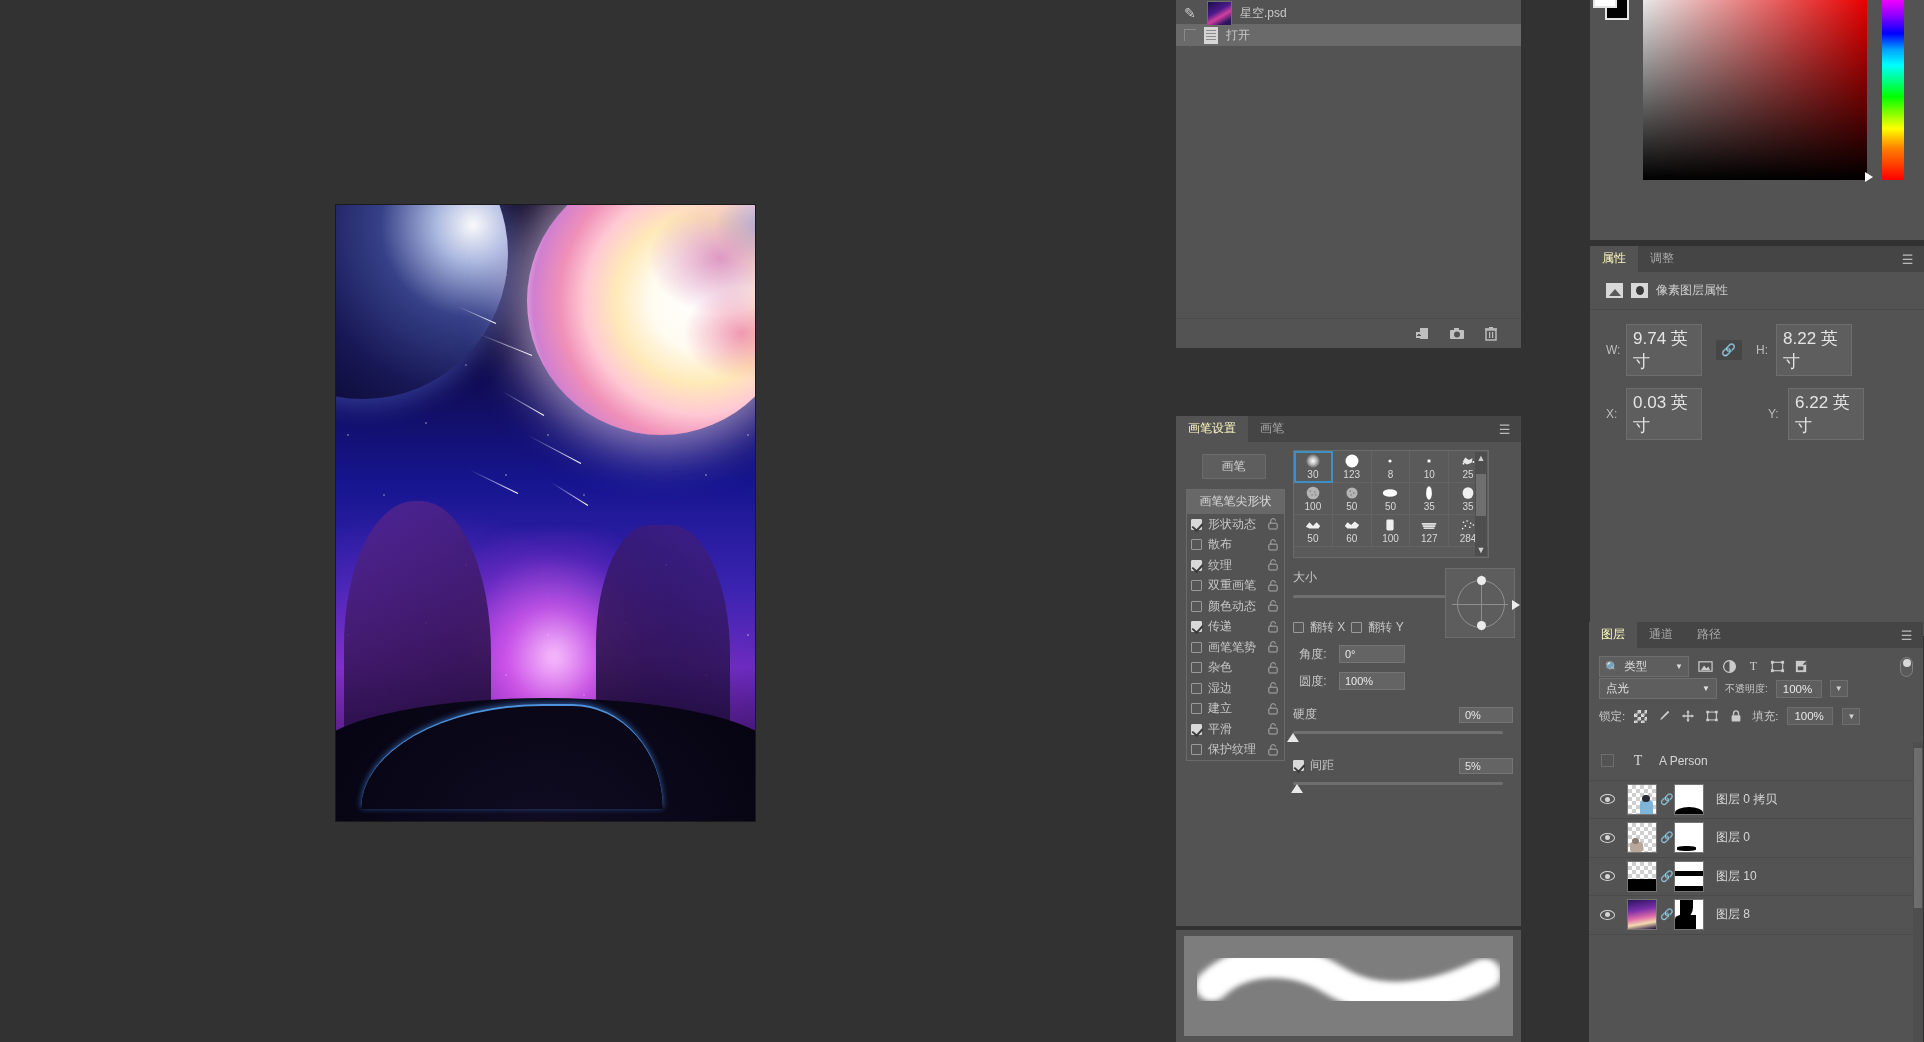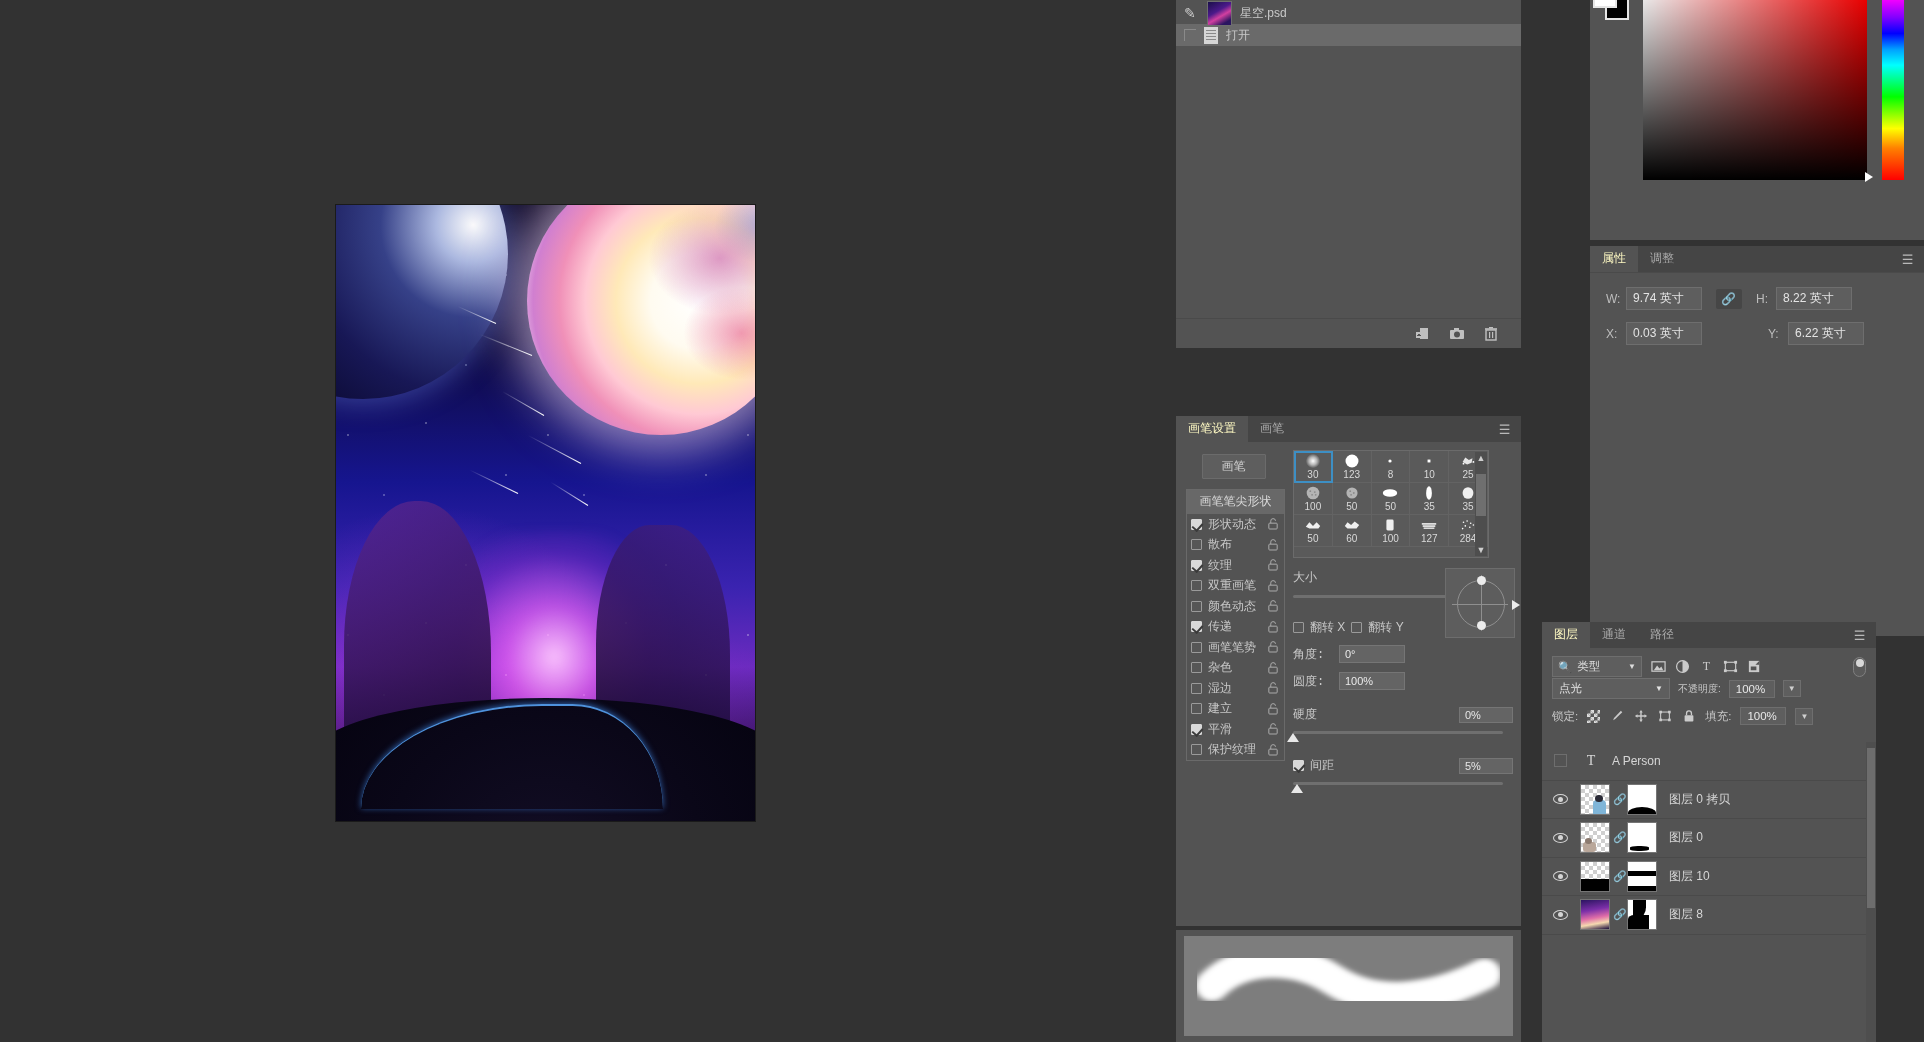--- a/index.html
+++ b/index.html
@@ -189,21 +189,21 @@
     font-size:11px; padding:1px 5px; min-width:54px; text-align:left;
   }
   .slider { position:relative; height:14px; margin-top:6px; }
   .slider .track { position:absolute; left:0; right:10px; top:2px; height:3px; background:#6f6f6f; border-radius:2px; }
   .slider .knob {
     position:absolute; top:4px; width:0; height:0;
     border-left:6px solid transparent; border-right:6px solid transparent; border-bottom:9px solid #e8e8e8;
   }
   .flip-row { display:flex; align-items:center; gap:6px; margin-top:12px; font-size:12px; color:#c9c9c9; }
   .num-row { display:flex; align-items:center; gap:6px; margin-top:9px; font-size:12px; color:#c9c9c9; }
-  .num-lbl { width:40px; text-align:left;font-family:Liberation Mono, monospace; }
+  .num-lbl { width:40px; text-align:center; }
   .num-in { background:#646464; border:1px solid #757575; color:#e9e9e9; font-size:11px; padding:2px 5px; width:66px; }
   .angle-widget {
     position:absolute; right:6px; top:126px; width:70px; height:70px;
     background:#5d5d5d; border:1px solid #6d6d6d;
   }
   .angle-widget .circ { position:absolute; left:11px; top:11px; width:48px; height:48px; border:1px solid #8f8f8f; border-radius:50%; }
   .angle-widget .cross-h { position:absolute; left:6px; right:6px; top:35px; height:1px; background:#8f8f8f; }
   .angle-widget .cross-v { position:absolute; top:6px; bottom:6px; left:35px; width:1px; background:#8f8f8f; }
   .angle-widget .dot { position:absolute; width:9px; height:9px; border-radius:50%; background:#ececec; left:31px; }
   .angle-widget .dot.t { top:7px; }
@@ -243,26 +243,26 @@
   .prop-head-row { display:flex; align-items:center; gap:8px; padding:10px 0 10px 16px; }
   .pimg-icon { width:17px; height:15px; background:#d8d8d8; position:relative; border:1px solid #d8d8d8; }
   .pimg-icon::after{ content:""; position:absolute; left:2px; bottom:1px; width:0;height:0;border-left:6px solid transparent;border-right:6px solid transparent;border-bottom:7px solid #5a5a5a;}
   .pmask-icon { width:17px; height:15px; background:#d8d8d8; position:relative; }
   .pmask-icon::after{ content:""; position:absolute; left:5px; top:3px; width:8px; height:9px; border-radius:50%; background:#3a3a3a;}
   .prop-title { font-size:12px; color:#cfcfcf; }
   .prop-sep { height:1px; background:#4a4a4a; margin:0; }
   .prop-grid { padding:14px 16px 0; }
   .prow { display:flex; align-items:center; margin-bottom:12px; }
   .plbl { width:20px; font-size:12px; color:#bdbdbd; }
-  .pin { background:#5e5e5e; border:1px solid #6e6e6e; color:#e4e4e4; font-size:12px; padding:2px 6px; width:76px; }
+  .pin { background:#5e5e5e; border:1px solid #6e6e6e; color:#e4e4e4; font-size:17px; padding:2px 6px; width:76px; }
   .link-btn { width:26px; height:20px; background:#464646; margin:0 14px; display:flex; align-items:center; justify-content:center; border-radius:2px; color:#d7d7d7; font-size:12px; }
   .pspace { width:66px; }
 
   
-  #layers-panel { left:1542px; top:622px; width:334px; height:420px; }
+  #layers-panel { left:1589px; top:622px; width:334px; height:420px; }
   .lay-toolbar { padding:8px 10px 0; }
   .lt-row1 { display:flex; align-items:center; gap:9px; }
   .type-select {
     display:flex; align-items:center; gap:5px; background:#5e5e5e; border:1px solid #6e6e6e;
     padding:2px 5px; width:90px; font-size:11.5px; color:#dcdcdc;
   }
   .type-select .car { margin-left:auto; font-size:8px; }
   .fi { width:15px; height:15px; opacity:.88; display:flex; align-items:center; justify-content:center; font-size:12px; color:#dcdcdc; }
   .toggle-pill { width:13px; height:20px; background:#5a5a5a; border:1px solid #808080; border-radius:7px; position:relative; margin-left:auto; }
   .toggle-pill::after{ content:""; position:absolute; left:1.5px; top:1.5px; width:8px; height:8px; border-radius:50%; background:#d8d8d8; }
@@ -668,20 +668,25 @@
     </div>
     <div class="hue-bar"></div>
   </div>
 
   <div class="panel" id="props-panel">
     <div class="panel-head">
       <div class="ptab active">属性</div>
       <div class="ptab">调整</div>
       <div class="pmenu">☰</div>
     </div>
+    <div class="prop-head-row">
+      <span class="pimg-icon"></span>
+      <span class="pmask-icon"></span>
+      <span class="prop-title">像素图层属性</span>
+    </div>
     <div class="prop-sep"></div>
     <div class="prop-grid">
       <div class="prow">
         <span class="plbl">W:</span>
         <span class="pin">9.74 英寸</span>
         <span class="link-btn">🔗</span>
         <span class="plbl">H:</span>
         <span class="pin">8.22 英寸</span>
       </div>
       <div class="prow">

